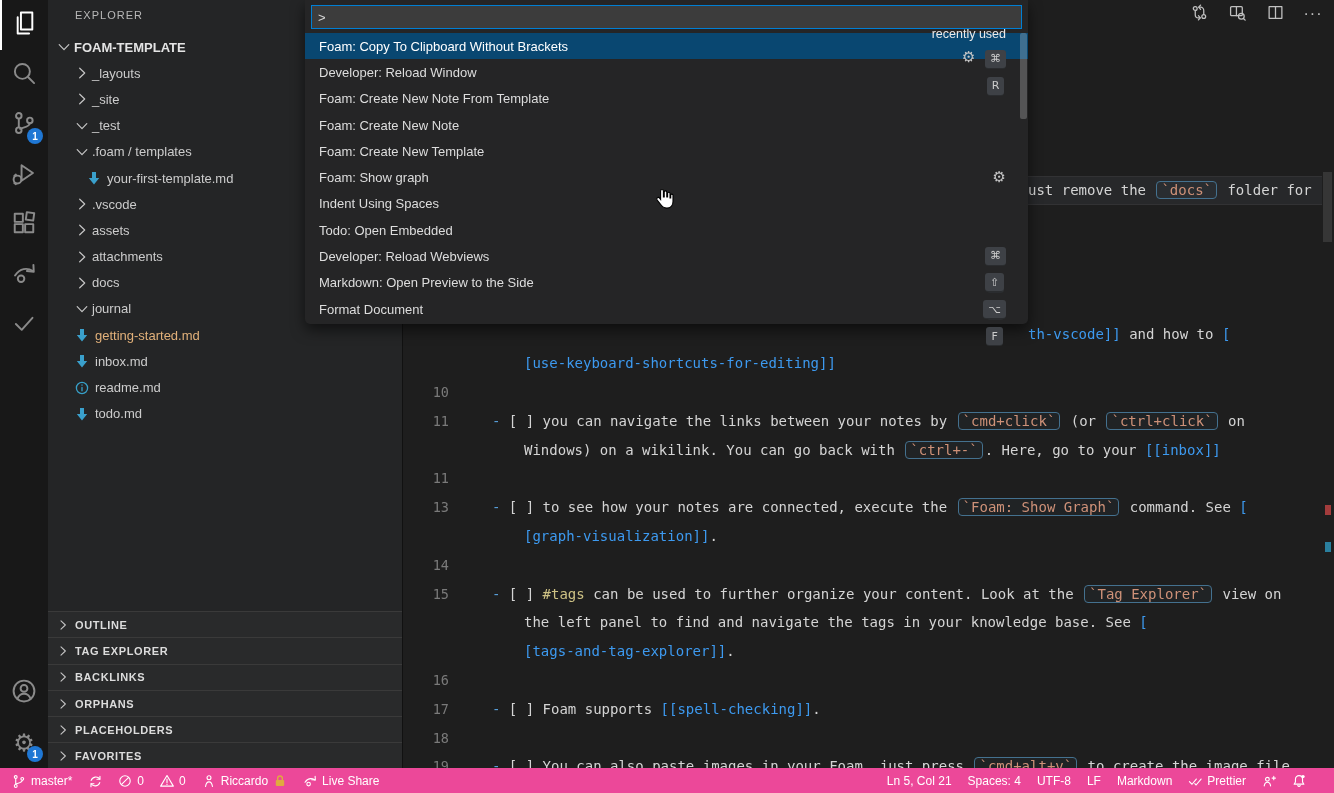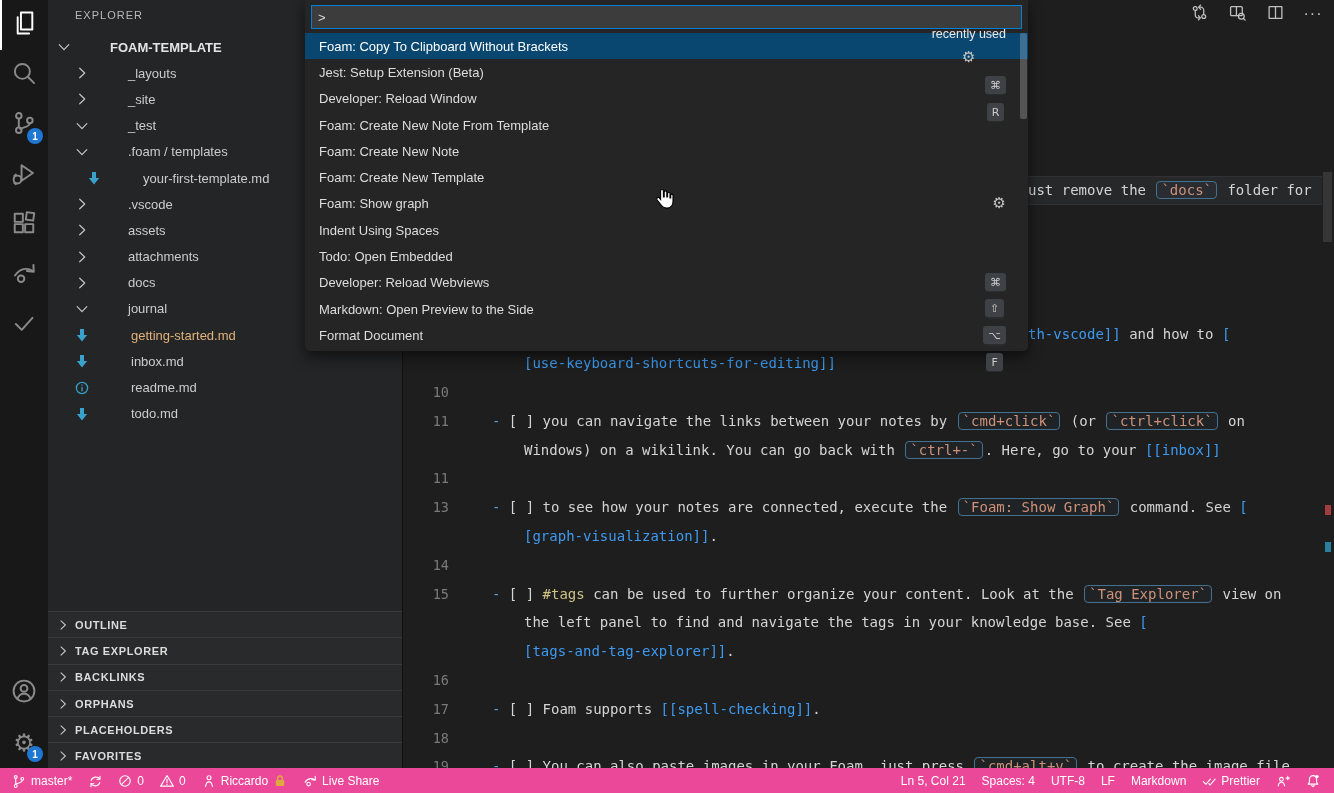--- a/index.html
+++ b/index.html
@@ -18,21 +18,21 @@
     background:#1f77d4; color:#fff; font-size:10px; display:flex; align-items:center; justify-content:center;
     padding:0 3px; font-weight:bold; }
   .act-spacer { flex:1; }
 
   
   #sidebar { left:48px; top:0; width:355px; height:768px; background:#242526; z-index:10;
     border-right:1px solid #111; }
   #sidebar-title { padding:9px 0 0 27px; font-size:11px; letter-spacing:1px; color:#b8b8b8; }
   #file-tree { position:absolute; top:34px; left:0; right:0; }
   .tree-row { height:26.2px; display:flex; align-items:center; font-size:13px; color:#cccccc;
-    cursor:pointer; white-space:nowrap;gap:36px; }
+    cursor:pointer; white-space:nowrap; }
   .tree-row .chev { width:16px; height:16px; margin-right:2px; flex:0 0 16px; color:#c5c5c5; }
   .tree-row .ficon { width:16px; height:16px; margin-right:5px; flex:0 0 16px; }
   .tree-row.root { font-weight:bold; color:#e4e4e4; }
   .tree-row svg { width:16px; height:16px; display:block; }
 
   #panel-stack { position:absolute; left:0; right:0; top:611px; }
   .panel-row { height:26.3px; display:flex; align-items:center; font-size:11px; font-weight:bold;
     letter-spacing:.6px; color:#dcdcdc; border-top:1px solid #3a3a3a; background:rgba(255,255,255,.025);
     cursor:pointer; }
   .panel-row .chev { width:14px; height:14px; margin:0 5px 0 8px; color:#c5c5c5; }
@@ -85,21 +85,21 @@
   #palette-scrollbar { position:absolute; right:1px; top:33px; width:7px; height:86px;
     background:rgba(255,255,255,.22); border-radius:2px; }
 
   
   #statusbar { left:0; top:768px; width:1334px; height:25px; background:#ec4899; z-index:60;
     display:flex; align-items:center; color:#ffffff; font-size:12px; }
   .sb-group { display:flex; align-items:center; height:100%; }
   .sb-item { display:flex; align-items:center; gap:5px; padding:0 8px; height:100%; cursor:pointer; white-space:nowrap; }
   .sb-item svg { width:14px; height:14px; display:block; }
   #sb-left { padding-left:4px; }
-  #sb-right { margin-left:auto; padding-right:6px; }
+  #sb-right { margin-left:auto; padding-right:20px; }
 
   
   #mouse-cursor { left:655px; top:188px; z-index:99; pointer-events:none; }
 </style>
 </head>
 <body>
 
 <div id="activitybar" class="abs">
     <div class="act-item active">
       <span><svg viewBox="0 0 16 16" fill="none" stroke="currentColor" stroke-width="1.2" stroke-linecap="round" stroke-linejoin="round">
@@ -402,24 +402,20 @@
   </div>
   <div id="palette-list">
       <div class="pal-row selected">
         <span class="pal-label">Foam: Copy To Clipboard Without Brackets</span>
         <span class="pal-right">
           <span class="pal-note">recently used</span>
           <span class="pal-gear">⚙</span>
         </span>
       </div>
       <div class="pal-row">
-        <span class="pal-label">Jest: Setup Extension (Beta)</span>
-        <span class="pal-right"></span>
-      </div>
-      <div class="pal-row">
         <span class="pal-label">Developer: Reload Window</span>
         <span class="pal-right">
           <span class="kchip">⌘</span>
           <span class="kchip">R</span>
         </span>
       </div>
       <div class="pal-row">
         <span class="pal-label">Foam: Create New Note From Template</span>
         <span class="pal-right"></span>
       </div>

